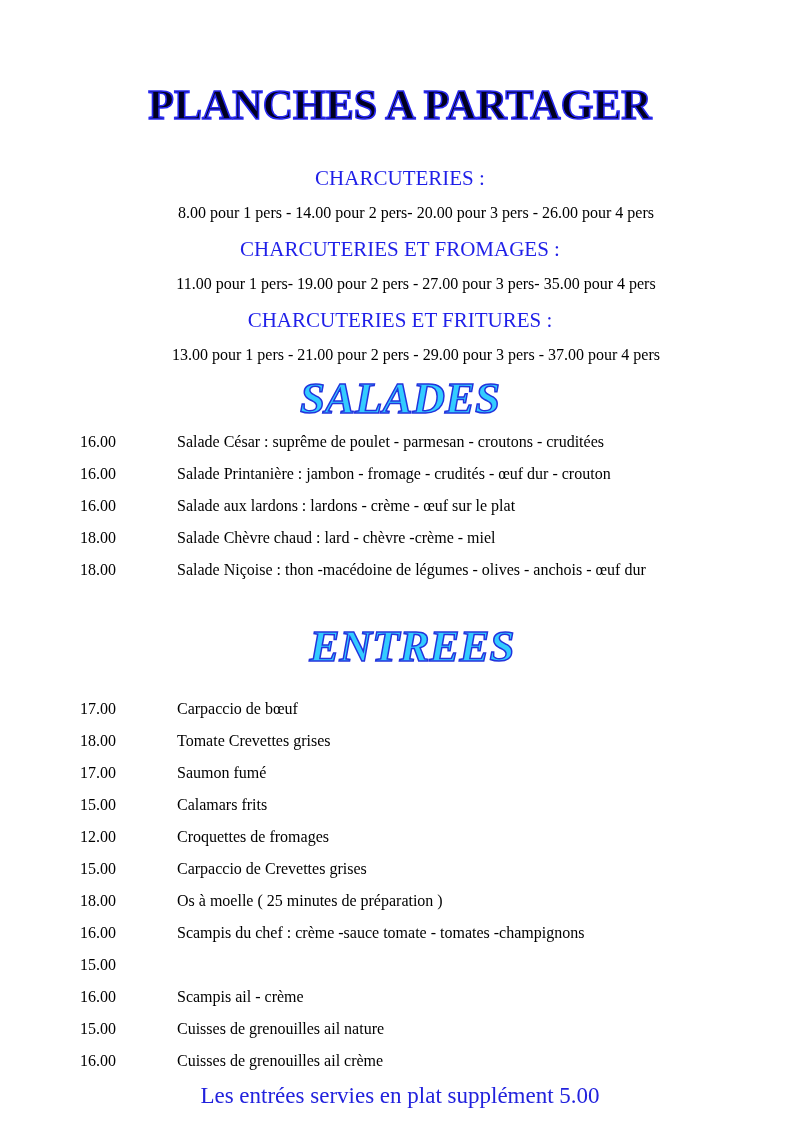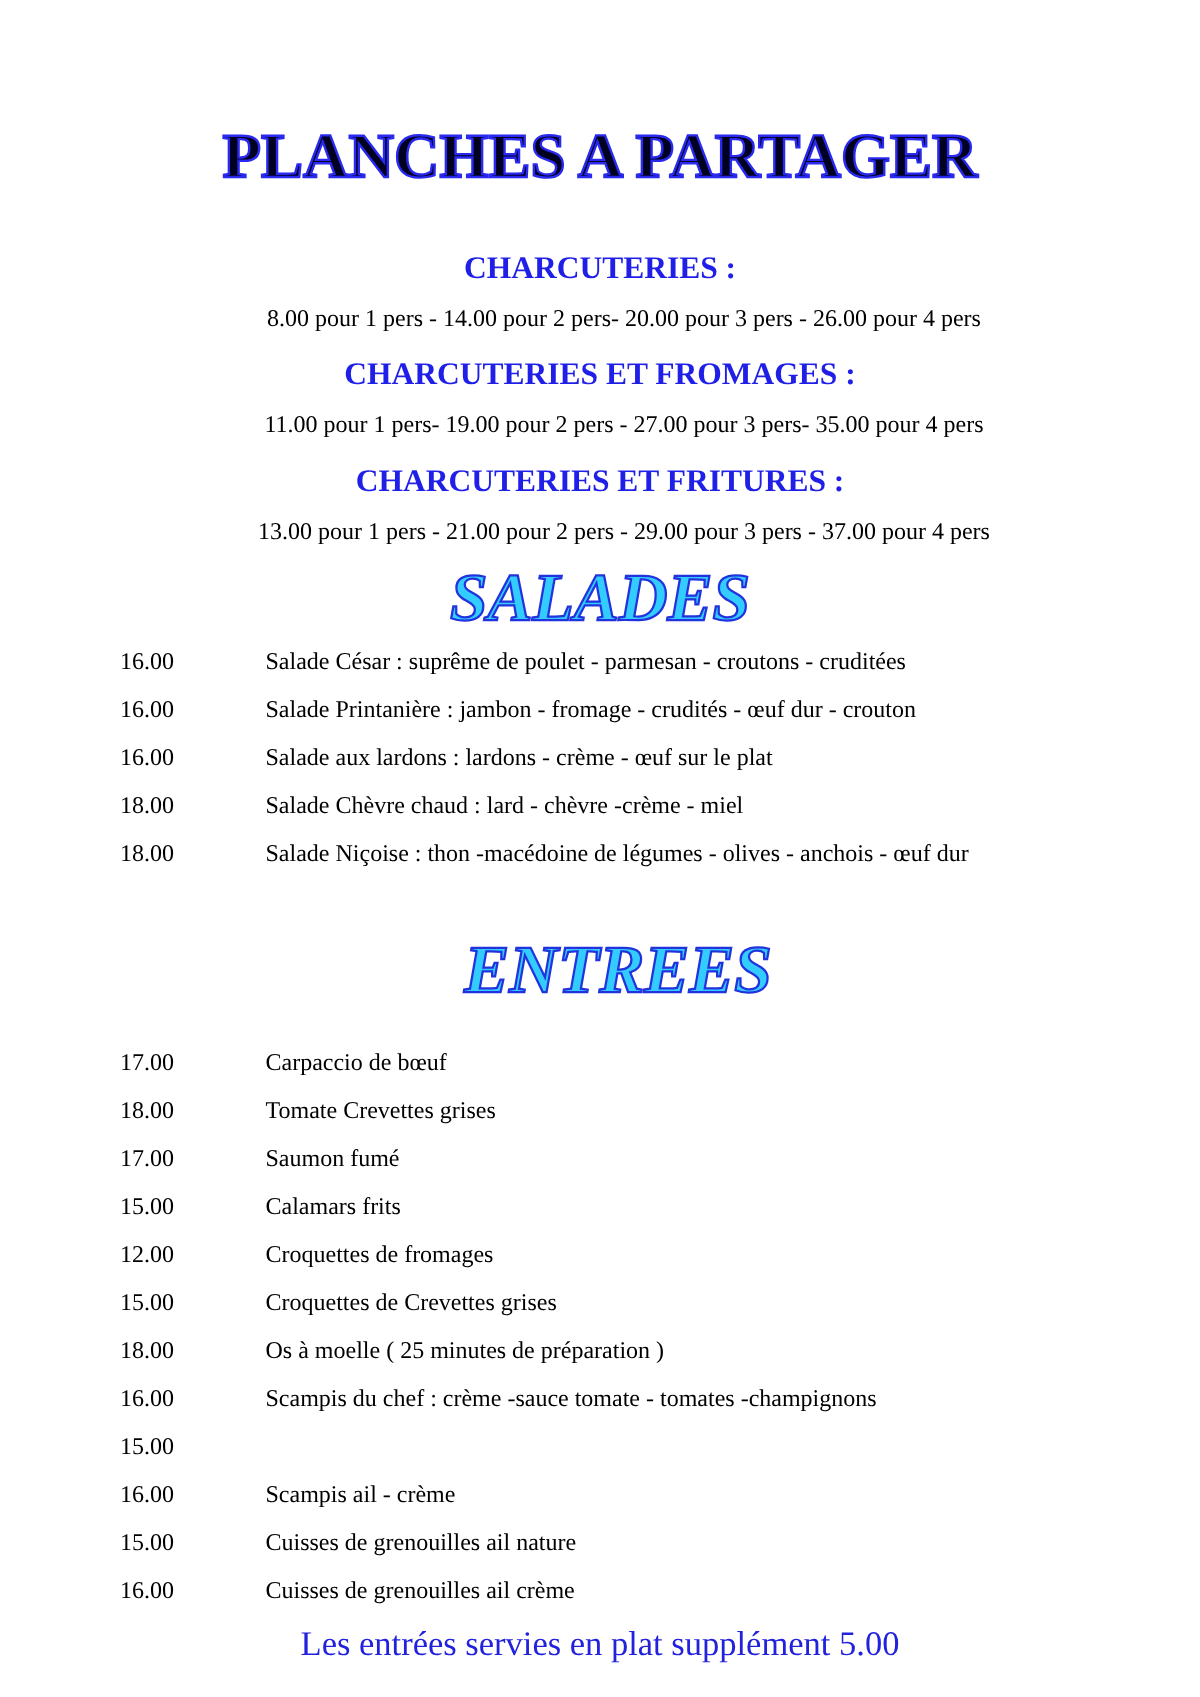--- a/index.html
+++ b/index.html
@@ -27,21 +27,21 @@
     font-weight: bold;
     line-height: 1.0;
     color: var(--title-fill, #000020);
     -webkit-text-stroke: 1.6px var(--title-stroke, #2929f0);
     letter-spacing: 0px;
   }
   .planches-section .section-heading {
     margin: 16px;
     text-align: center;
     font-size: 21px;
-    font-weight: bold;
+    font-weight: normal;
     line-height: 1.0;
     color: var(--heading-blue, #1f1fe8);
   }
   .planches-section .section-prices {
     margin: 0;
     text-align: center;
     font-size: 16px;
     line-height: 1.0;
     color: var(--body-text, #000);
     padding-left: 32px;
@@ -156,21 +156,21 @@
       <div class="menu-row">
       <span class="price">15.00</span>
       <span class="label">Calamars frits</span>
     </div>
       <div class="menu-row">
       <span class="price">12.00</span>
       <span class="label">Croquettes de fromages</span>
     </div>
       <div class="menu-row">
       <span class="price">15.00</span>
-      <span class="label">Croquettes de Crevettes grises</span>
+      <span class="label">Carpaccio de Crevettes grises</span>
     </div>
       <div class="menu-row">
       <span class="price">18.00</span>
       <span class="label">Os à moelle ( 25 minutes de préparation )</span>
     </div>
       <div class="menu-row">
       <span class="price">16.00</span>
       <span class="label">Scampis du chef : crème -sauce tomate - tomates -champignons</span>
     </div>
       <div class="menu-row">

